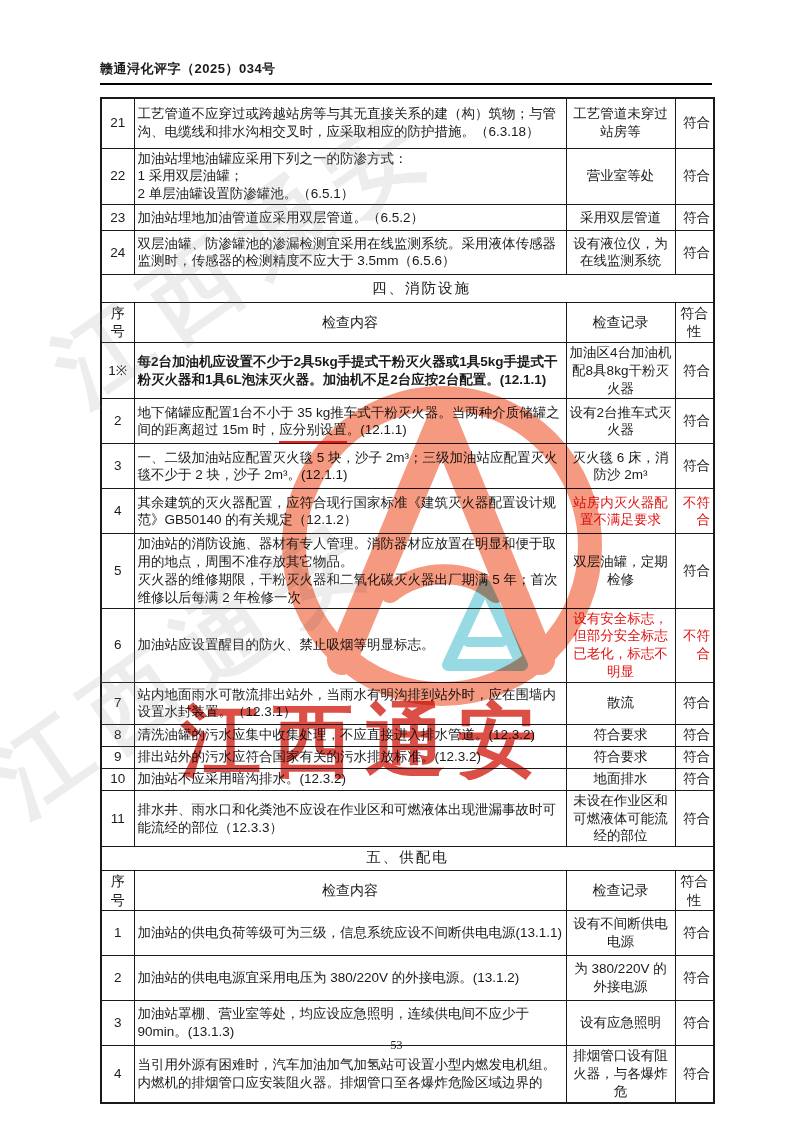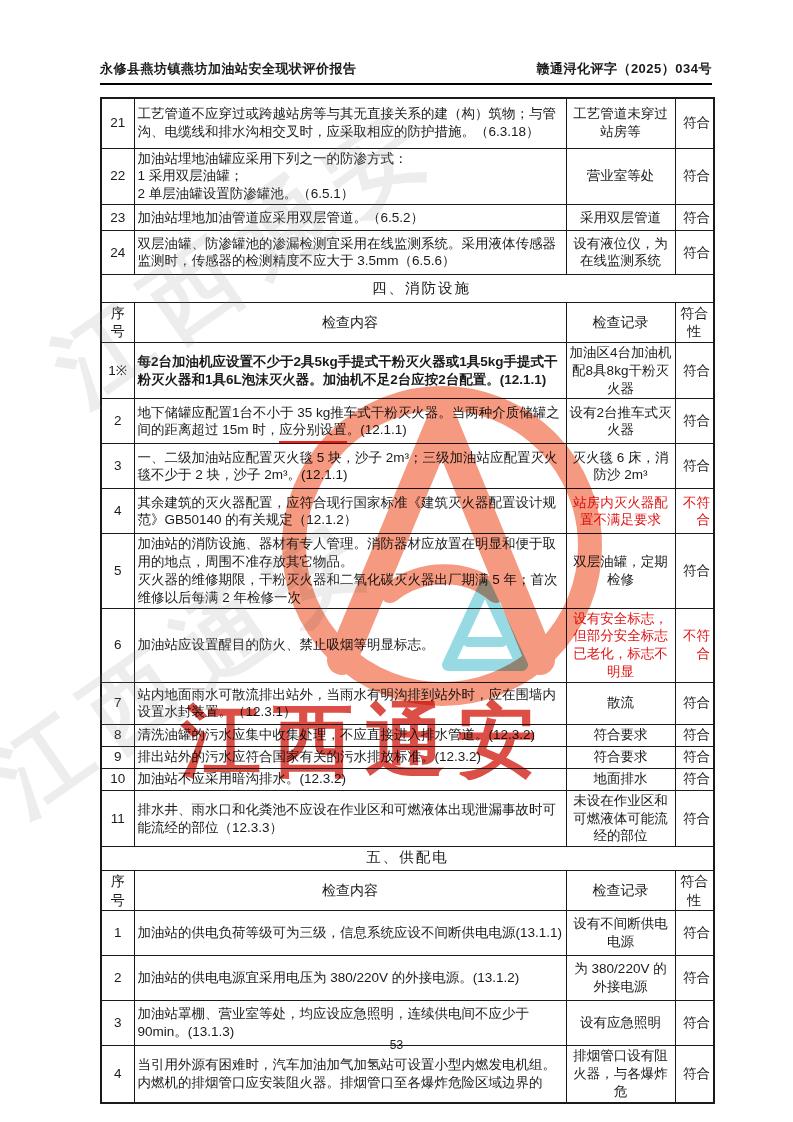--- a/index.html
+++ b/index.html
@@ -32,21 +32,21 @@
   td.c-content { text-align:left; padding-left:5px; padding-right:2px; }
   td.c-record { text-align:center; padding:1px 1px; }
   td.c-comp { text-align:right; padding:1px 0; }
   tr.sec-title td { text-align:center; font-size:14.5px; letter-spacing:2px; }
   tr.cols-head td { text-align:center; font-size:14px; }
   .bold { font-weight:bold; }
   .red { color:#e01414; }
   .u-red { border-bottom:2px solid #ff1a1a; padding-bottom:4px; }
   .doc-footer {
     position:absolute; left:0; top:1038px; width:100%;
-    text-align:center; font-size:12px; color:#222;
+    text-align:center; font-size:12px; color:#222;font-family:Liberation Serif, serif;
   }
   
   .wm { position:absolute; pointer-events:none; }
   .wm-ghost {
     color:rgba(140,140,145,0.16);
     font-weight:bold; font-size:92px; letter-spacing:18px;
     transform:rotate(-35deg); transform-origin:left top;
     white-space:nowrap;
   }
   .wm-stamp-text {
@@ -56,21 +56,20 @@
     mix-blend-mode:multiply; white-space:nowrap;
     font-family:"Liberation Sans", sans-serif;
   }
   .wm-emblem { left:272px; top:378px; mix-blend-mode:multiply; opacity:0.62; }
   .wm-cyan { left:430px; top:570px; mix-blend-mode:multiply; opacity:0.5; }
 </style>
 </head>
 <body>
 
 <div class="doc-header">
-  <span>永修县燕坊镇燕坊加油站安全现状评价报告</span>
   <span>赣通浔化评字（2025）034号</span>
 </div>
 
 <div class="checklist-wrap">
   <table class="checklist">
     <colgroup>
       <col style="width:33px">
         <col style="width:432px">
         <col style="width:109px">
         <col style="width:39px">

